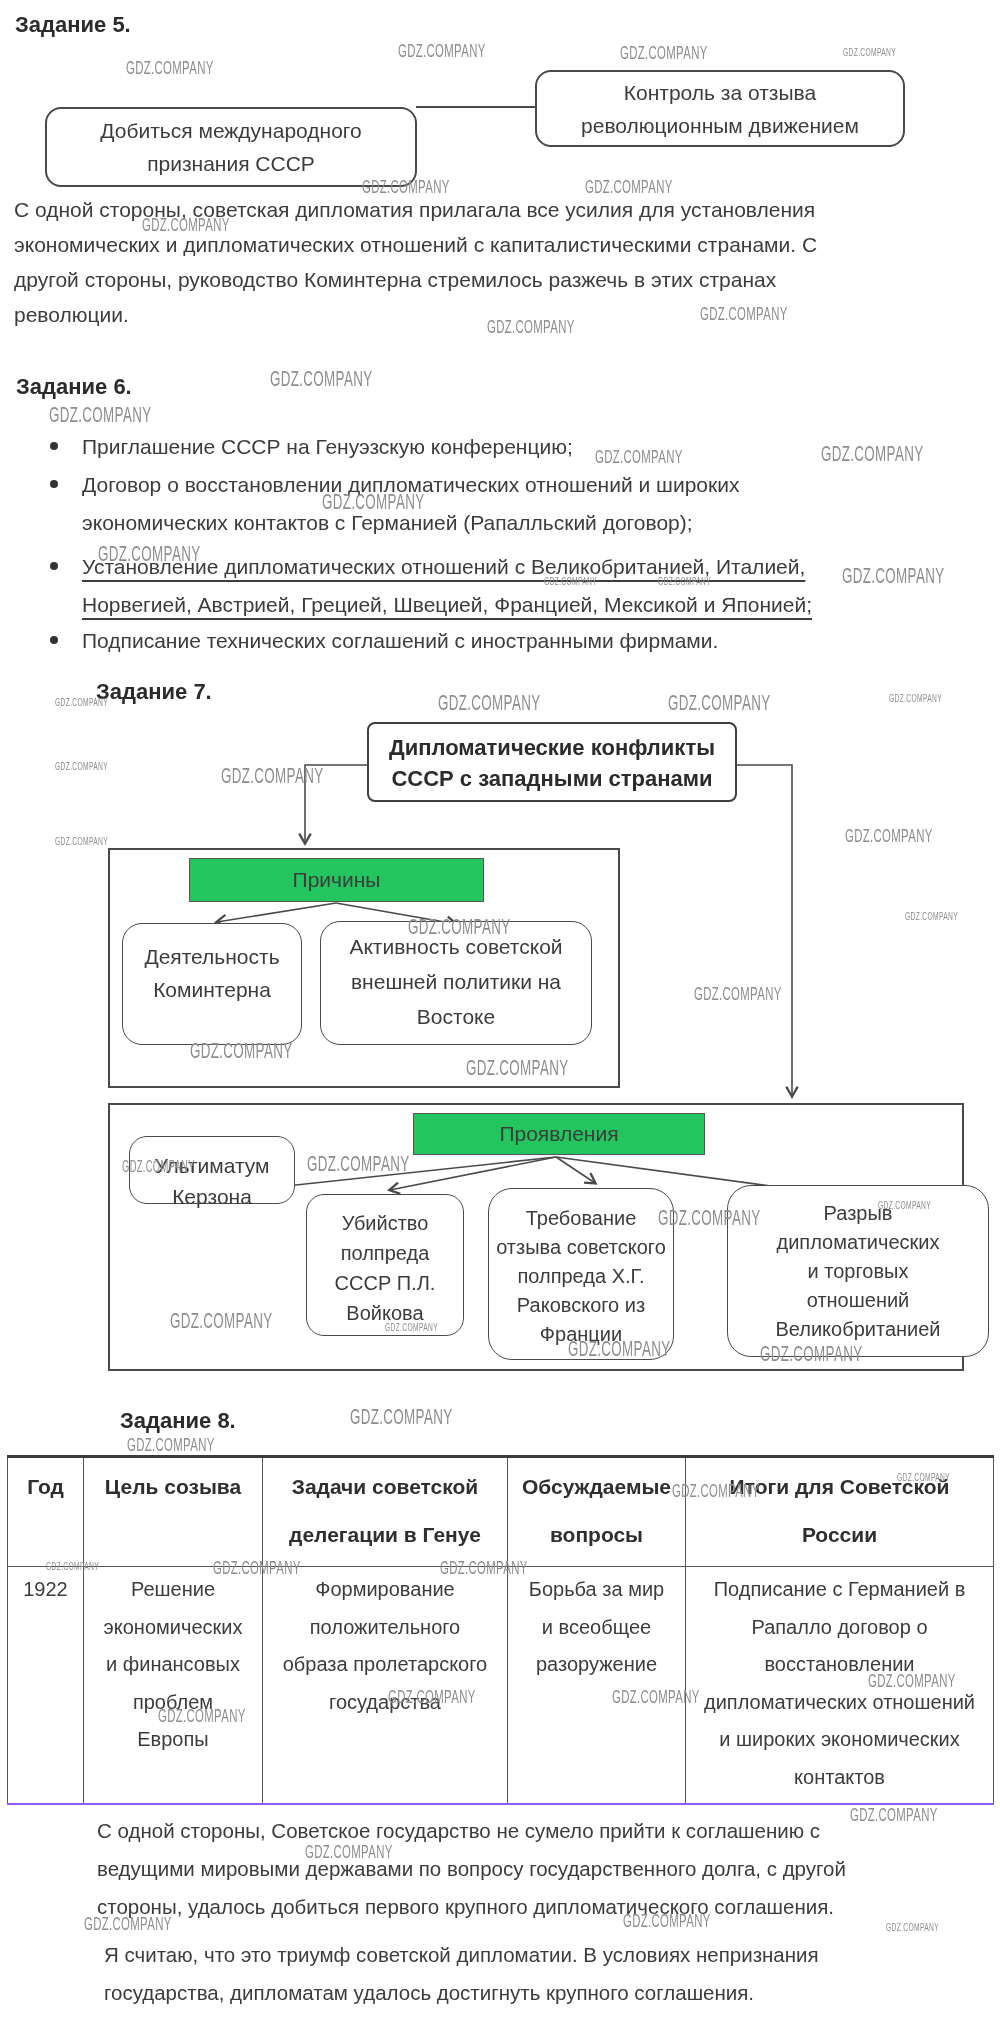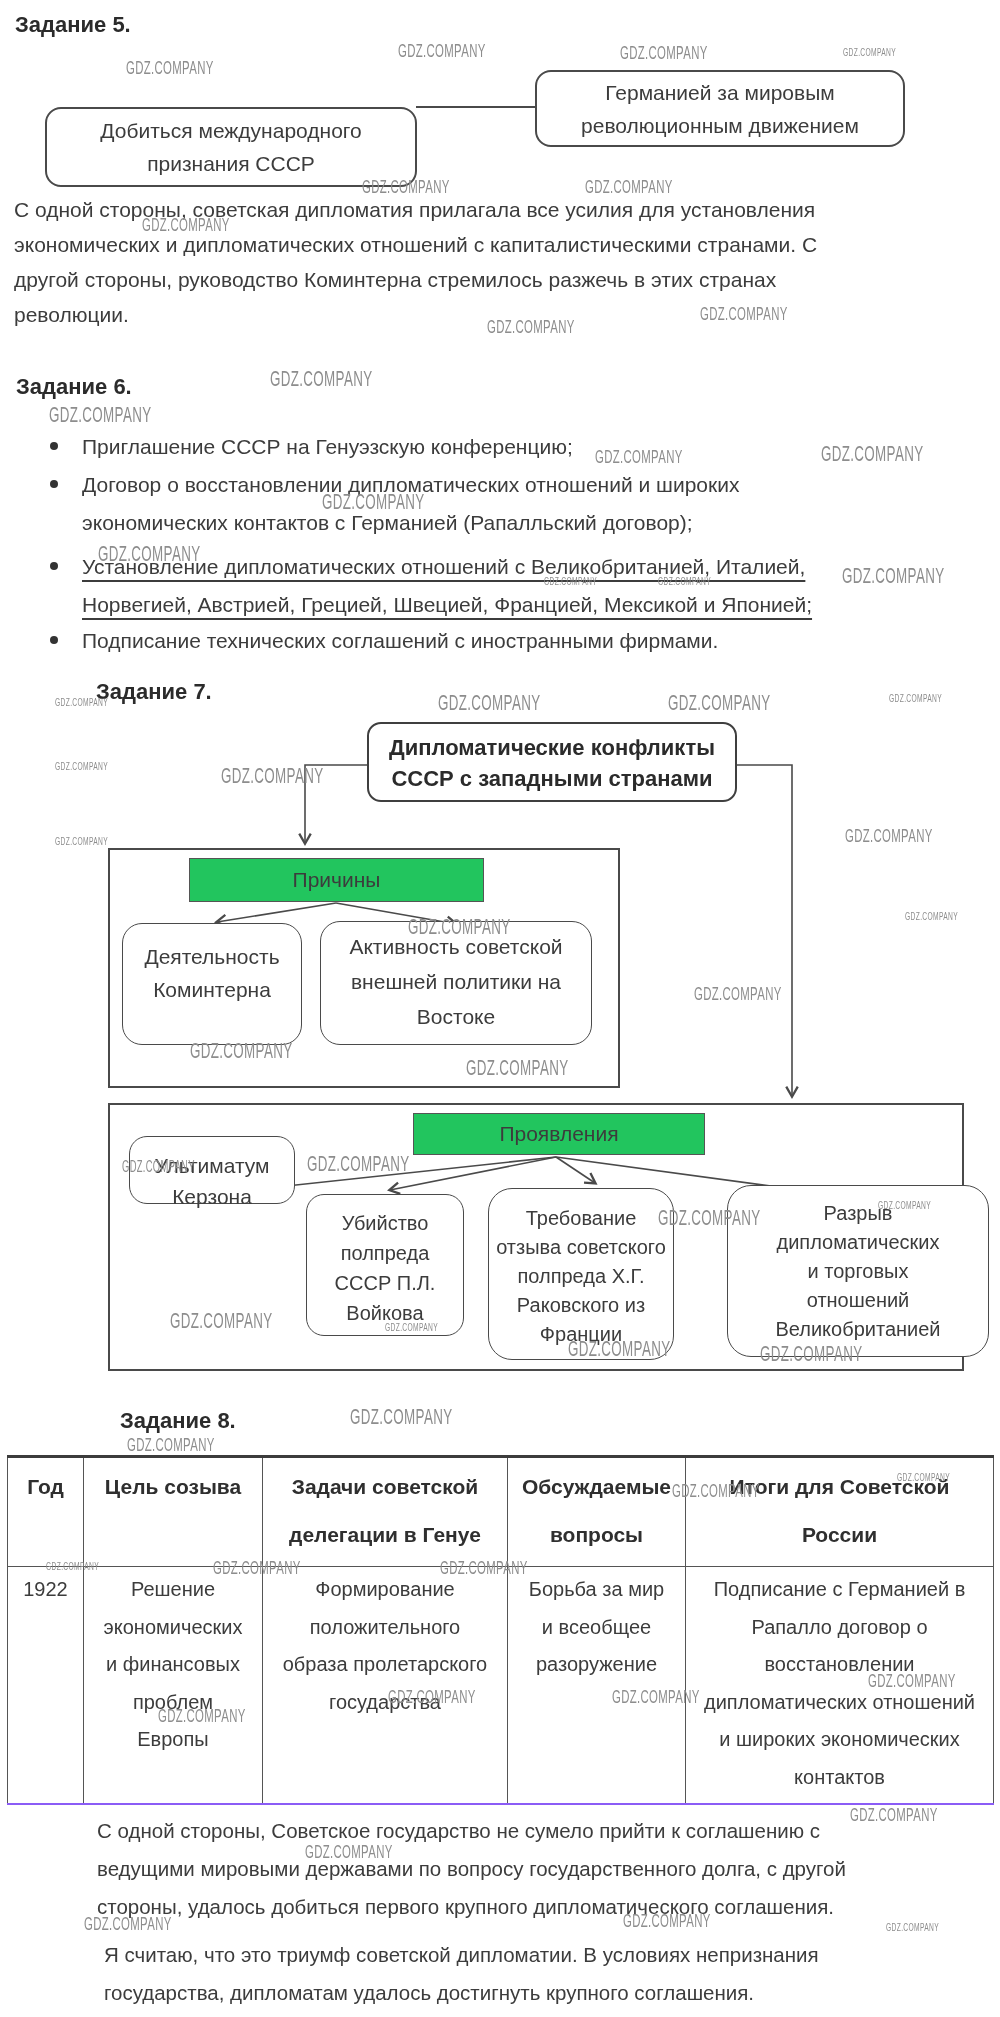--- a/index.html
+++ b/index.html
@@ -171,21 +171,21 @@
 </head>
 <body>
 
 <div class="page">
 
   <div class="abs heading" style="left:15px;top:12px;">Задание 5.</div>
 
   <div class="abs goal-box" style="left:45px;top:70px;width:372px;height:80px;margin-top:37px;">Добиться международного
 признания СССР</div>
   <div class="abs connector" style="left:416px;top:106px;width:120px;"></div>
-  <div class="abs goal-box" style="left:535px;top:70px;width:370px;height:77px;">Германией за мировым
+  <div class="abs goal-box" style="left:535px;top:70px;width:370px;height:77px;">Контроль за отзыва
 революционным движением</div>
 
   <div class="abs para" style="left:14px;top:192px;width:965px;">С одной стороны, советская дипломатия прилагала все усилия для установления
 экономических и дипломатических отношений с капиталистическими странами. С
 другой стороны, руководство Коминтерна стремилось разжечь в этих странах
 революции.</div>
 
   <div class="abs heading" style="left:16px;top:374px;">Задание 6.</div>
 
   <div class="bullet-row" style="top:428px;">Приглашение СССР на Генуэзскую конференцию;</div>
@@ -206,21 +206,21 @@
     <path d="M367,75 L305,75 L305,153" marker-end="url(#ah)"></path>
     <path d="M737,75 L792,75 L792,406" marker-end="url(#ah)"></path>
     <path d="M336,213 L217,232" marker-end="url(#ah)"></path>
     <path d="M336,213 L456,234" marker-end="url(#ah)"></path>
     <path d="M556,467 L222,503" marker-end="url(#ah)"></path>
     <path d="M556,467 L390,500" marker-end="url(#ah)"></path>
     <path d="M556,467 L595,493" marker-end="url(#ah)"></path>
     <path d="M556,467 L830,504" marker-end="url(#ah)"></path>
   </svg>
 
-  <div class="abs root-box" style="left:367px;top:722px;width:370px;height:80px;">Дипломатические конфликты
+  <div class="abs root-box" style="left:367px;top:722px;width:370px;height:80px;border-radius:8px;">Дипломатические конфликты
 СССР с западными странами</div>
 
   <div class="abs group-rect" style="left:108px;top:848px;width:512px;height:240px;"></div>
   <div class="abs label-rect" style="left:189px;top:858px;width:295px;height:44px;">Причины</div>
   <div class="abs round-box" style="left:122px;top:923px;width:180px;height:122px;padding-top:16px;line-height:33px;">Деятельность
 Коминтерна</div>
   <div class="abs round-box" style="left:320px;top:921px;width:272px;height:124px;padding-top:7px;line-height:35px;">Активность советской
 внешней политики на
 Востоке</div>
 

